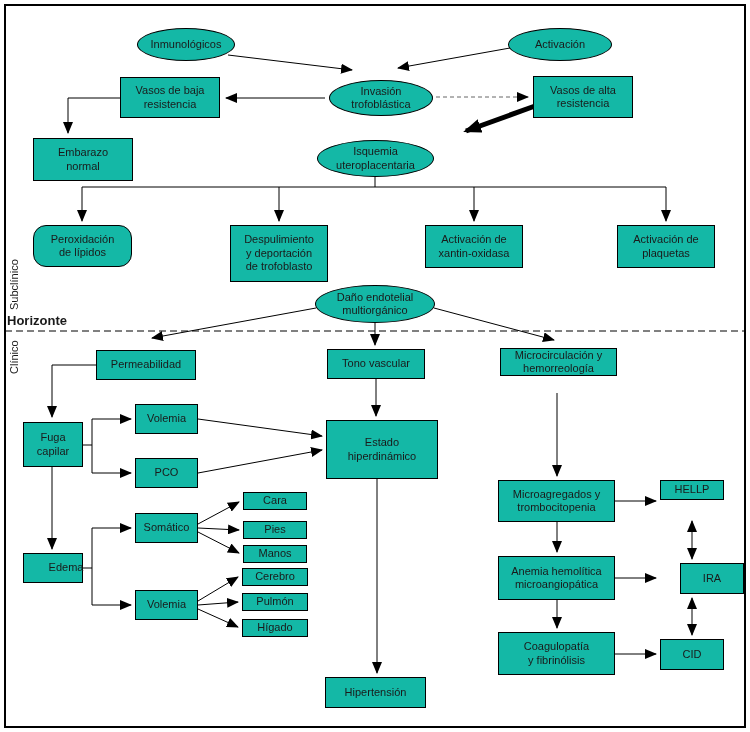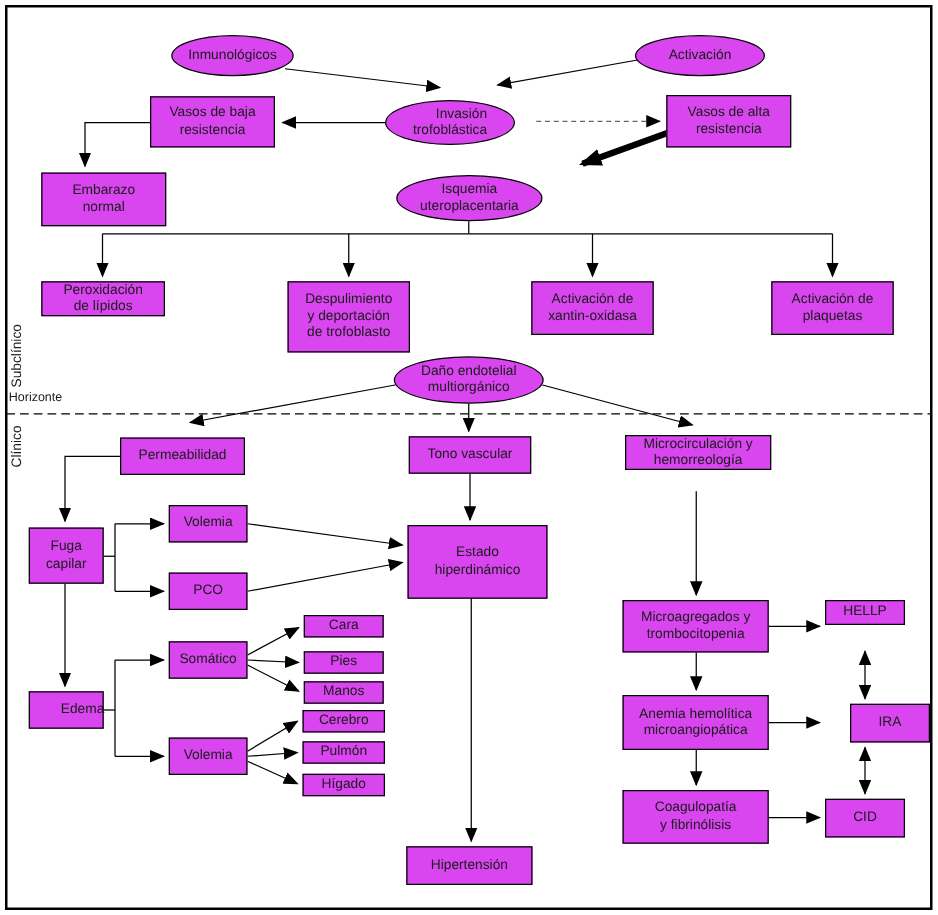--- a/index.html
+++ b/index.html
@@ -6,31 +6,31 @@
   #stage{
     position:relative;width:750px;height:732px;background:#ffffff;
     font-family:"Liberation Sans",sans-serif;overflow:hidden;
   }
   #frame{
     position:absolute;left:4px;top:4px;right:4px;bottom:4px;
     border:2px solid #000;pointer-events:none;
   }
   svg.wires{position:absolute;left:0;top:0;}
   .node{
-    position:absolute;box-sizing:border-box;border:1px solid #000;background:#d946ef;
+    position:absolute;box-sizing:border-box;border:1px solid #000;background:#14b8a6;
     display:flex;align-items:center;justify-content:center;text-align:center;
     font-size:11px;line-height:1.22;color:#1a1a1a;white-space:pre-line;padding:1px 2px;
   }
   .ellipse{border-radius:50%;}
   .vlabel{
     position:absolute;font-size:11px;color:#1a1a1a;
     writing-mode:vertical-rl;transform:rotate(180deg);
     display:flex;align-items:center;justify-content:center;
   }
-  .hlabel{position:absolute;font-size:10px;color:#1a1a1a;}
+  .hlabel{position:absolute;font-size:13px;color:#1a1a1a;font-weight:bold;}
 </style>
 </head>
 <body>
 
 <div id="stage">
 
   <svg class="wires" width="750" height="732" viewBox="0 0 750 732">
     <defs>
       <marker id="arr" viewBox="0 0 12 10" markerWidth="12" markerHeight="10" refX="11" refY="5" orient="auto-start-reverse" markerUnits="userSpaceOnUse">
         <path d="M0,0 L12,5 L0,10 Z" fill="#000"></path>
@@ -96,31 +96,31 @@
       <line x1="692" y1="598" x2="692" y2="635" marker-start="url(#arr)" marker-end="url(#arr)"></line>
     </g>
   </svg>
 
   <div class="vlabel" style="left:8px;top:253px;height:64px;">Subclínico</div>
   <div class="hlabel" style="left:7px;top:313px;">Horizonte</div>
   <div class="vlabel" style="left:8px;top:335px;height:44px;">Clínico</div>
 
   <div class="node ellipse" style="left:137px;top:28px;width:98px;height:33px;">Inmunológicos</div>
   <div class="node ellipse" style="left:508px;top:28px;width:104px;height:33px;">Activación</div>
-  <div class="node ellipse" style="left:308px;top:80px;width:104px;height:36px;text-align:right;">Invasión
+  <div class="node ellipse" style="left:329px;top:80px;width:104px;height:36px;">Invasión
 trofoblástica</div>
   <div class="node" style="left:120px;top:77px;width:100px;height:41px;">Vasos de baja
 resistencia</div>
   <div class="node" style="left:533px;top:76px;width:100px;height:42px;">Vasos de alta
 resistencia</div>
   <div class="node" style="left:33px;top:138px;width:100px;height:43px;">Embarazo
 normal</div>
   <div class="node ellipse" style="left:317px;top:140px;width:117px;height:37px;">Isquemia
 uteroplacentaria</div>
-  <div class="node" style="left:33px;top:225px;width:99px;height:28px;">Peroxidación
+  <div class="node" style="left:33px;top:225px;width:99px;height:42px;border-radius:13px;">Peroxidación
 de lípidos</div>
   <div class="node" style="left:230px;top:225px;width:98px;height:57px;">Despulimiento
 y deportación
 de trofoblasto</div>
   <div class="node" style="left:425px;top:225px;width:98px;height:43px;">Activación de
 xantin-oxidasa</div>
   <div class="node" style="left:617px;top:225px;width:98px;height:43px;">Activación de
 plaquetas</div>
   <div class="node ellipse" style="left:315px;top:285px;width:120px;height:38px;">Daño endotelial
 multiorgánico</div>

